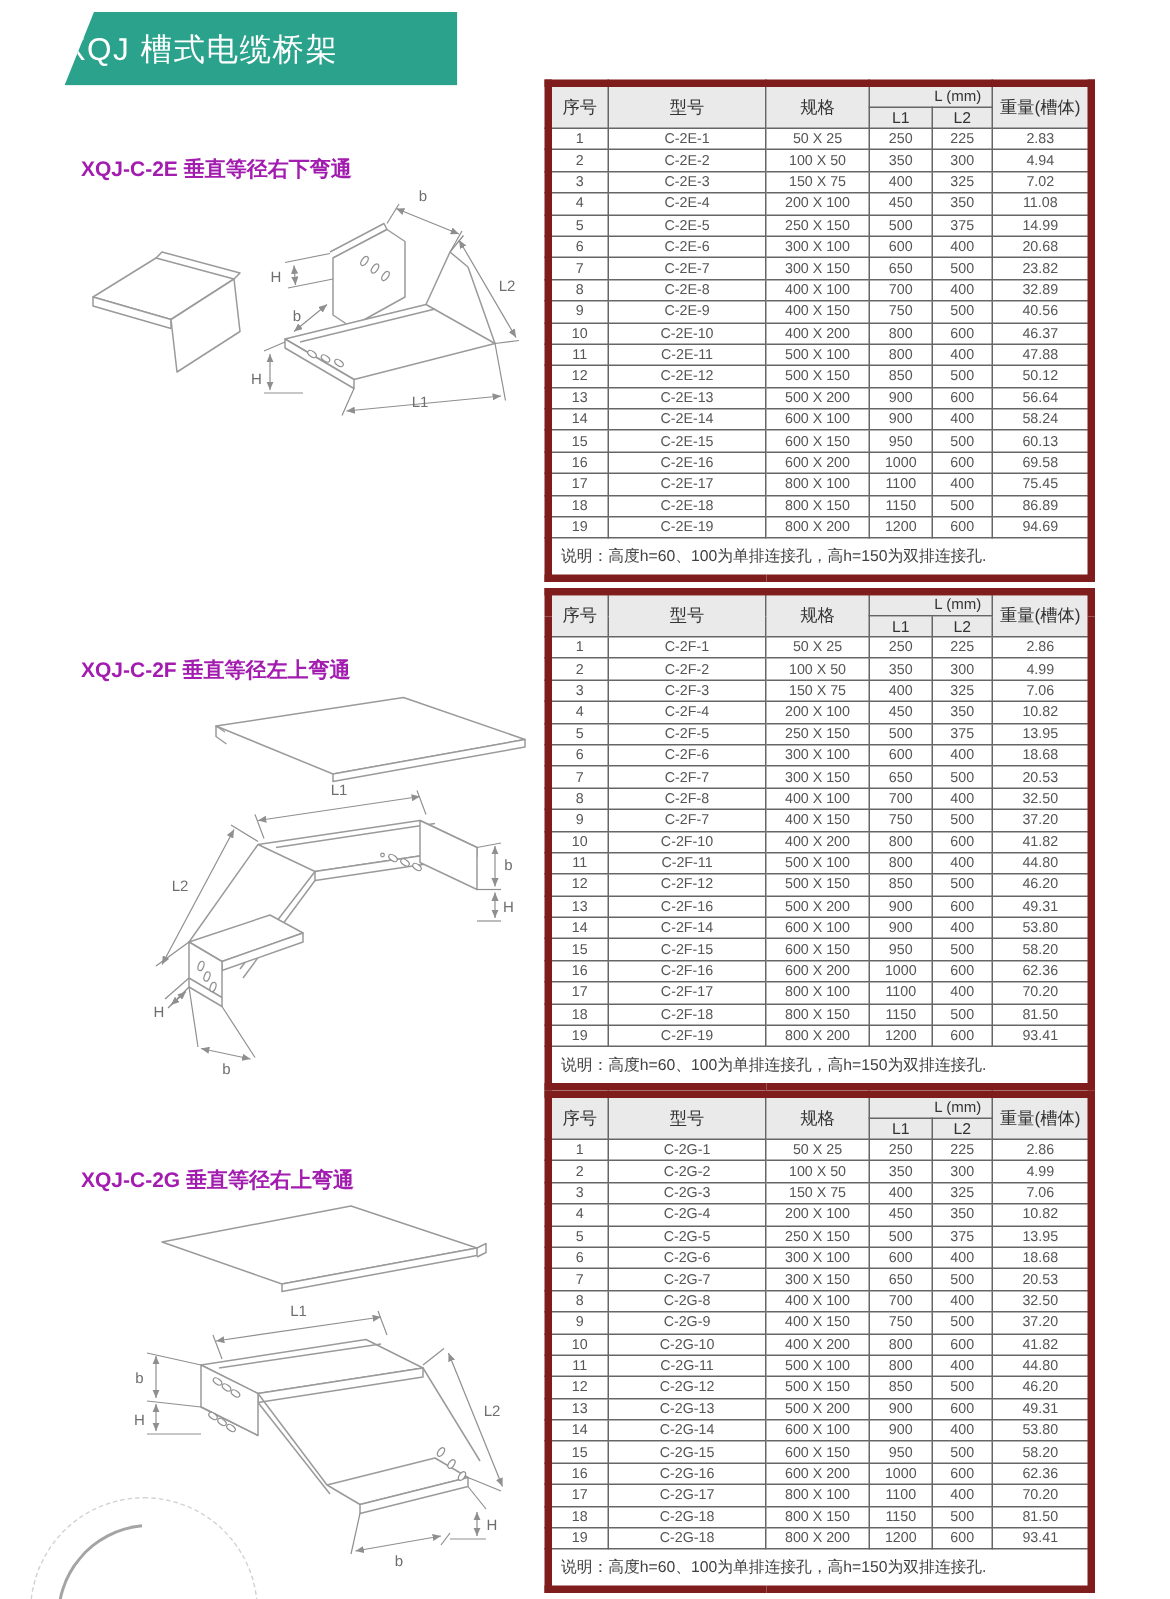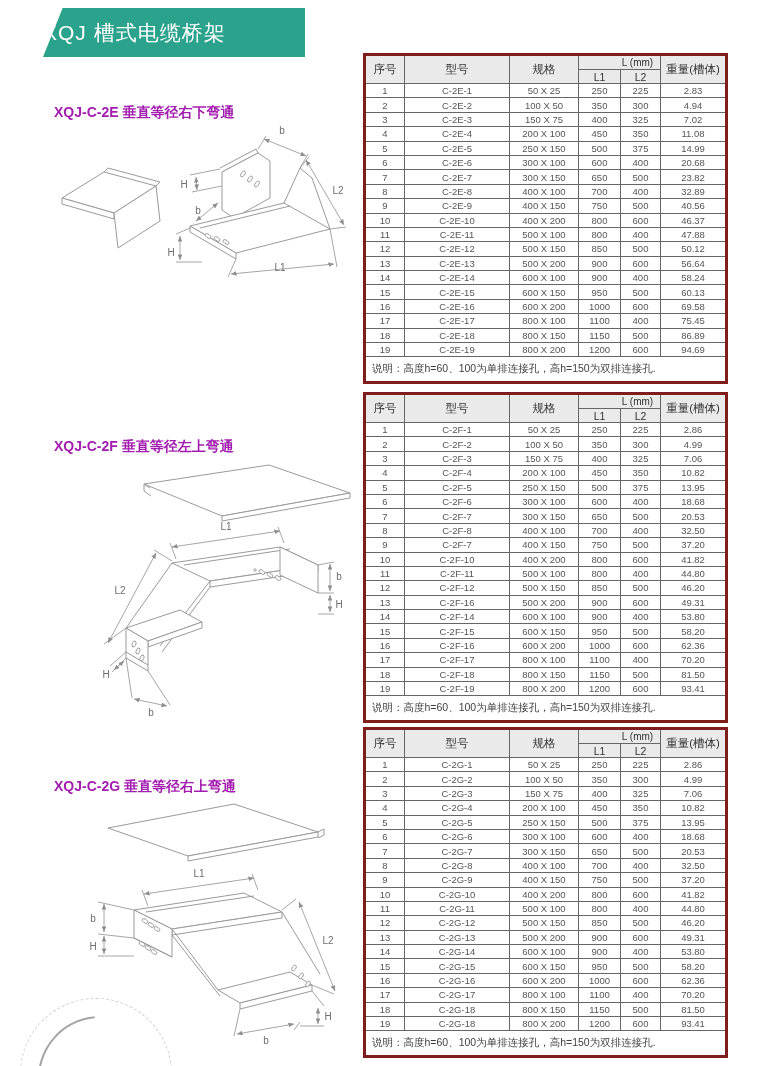--- a/index.html
+++ b/index.html
@@ -23,21 +23,21 @@
   #diag-2{left:44px;top:792px;}
   .art{fill:#ffffff;stroke:#9a9a9a;stroke-width:1;stroke-linejoin:round;}
   .artl{fill:none;stroke:#9a9a9a;stroke-width:1;stroke-linejoin:round;}
   .hole{fill:#ffffff;stroke:#8f8f8f;stroke-width:0.8;}
   .dim{fill:none;stroke:#8f8f8f;stroke-width:0.8;}
   .lbl{fill:#6e6e6e;font-size:10px;text-anchor:middle;}
 
   
   .tbl-wrap{position:absolute;left:363px;width:362px;}
   #tbl-0{top:53px;} #tbl-1{top:392px;} #tbl-2{top:727px;}
-  table.spec{border-collapse:collapse;table-layout:fixed;width:362px;border:3px solid #7f1d1d;background:#fff;}
+  table.spec{border-collapse:collapse;table-layout:fixed;width:362px;border:5px solid #7f1d1d;background:#fff;}
   table.spec th,table.spec td{border:1px solid #666;text-align:center;padding:0;overflow:hidden;white-space:nowrap;}
   table.spec thead th{background:#eaeaea;color:#333;font-weight:normal;font-size:11.5px;}
   table.spec th.hl{font-size:10px;height:13px;padding-left:36px;}
   table.spec th.hsub{font-size:10.5px;height:13px;}
   table.spec td{font-size:9.5px;color:#555;height:13.4px;}
   table.spec td.note{text-align:left;font-size:10.5px;color:#3f3f3f;padding:5px 6px;height:auto;white-space:normal;}
 
   
   .arc1{position:absolute;left:20px;top:998px;width:150px;height:150px;border:1px dashed #c6c6c6;border-radius:50%;opacity:.8;}
   .arc2{position:absolute;left:38px;top:1016px;width:120px;height:120px;border:2.5px solid transparent;border-left-color:#9b9b9b;border-radius:50%;transform:rotate(40deg);opacity:.9;}

